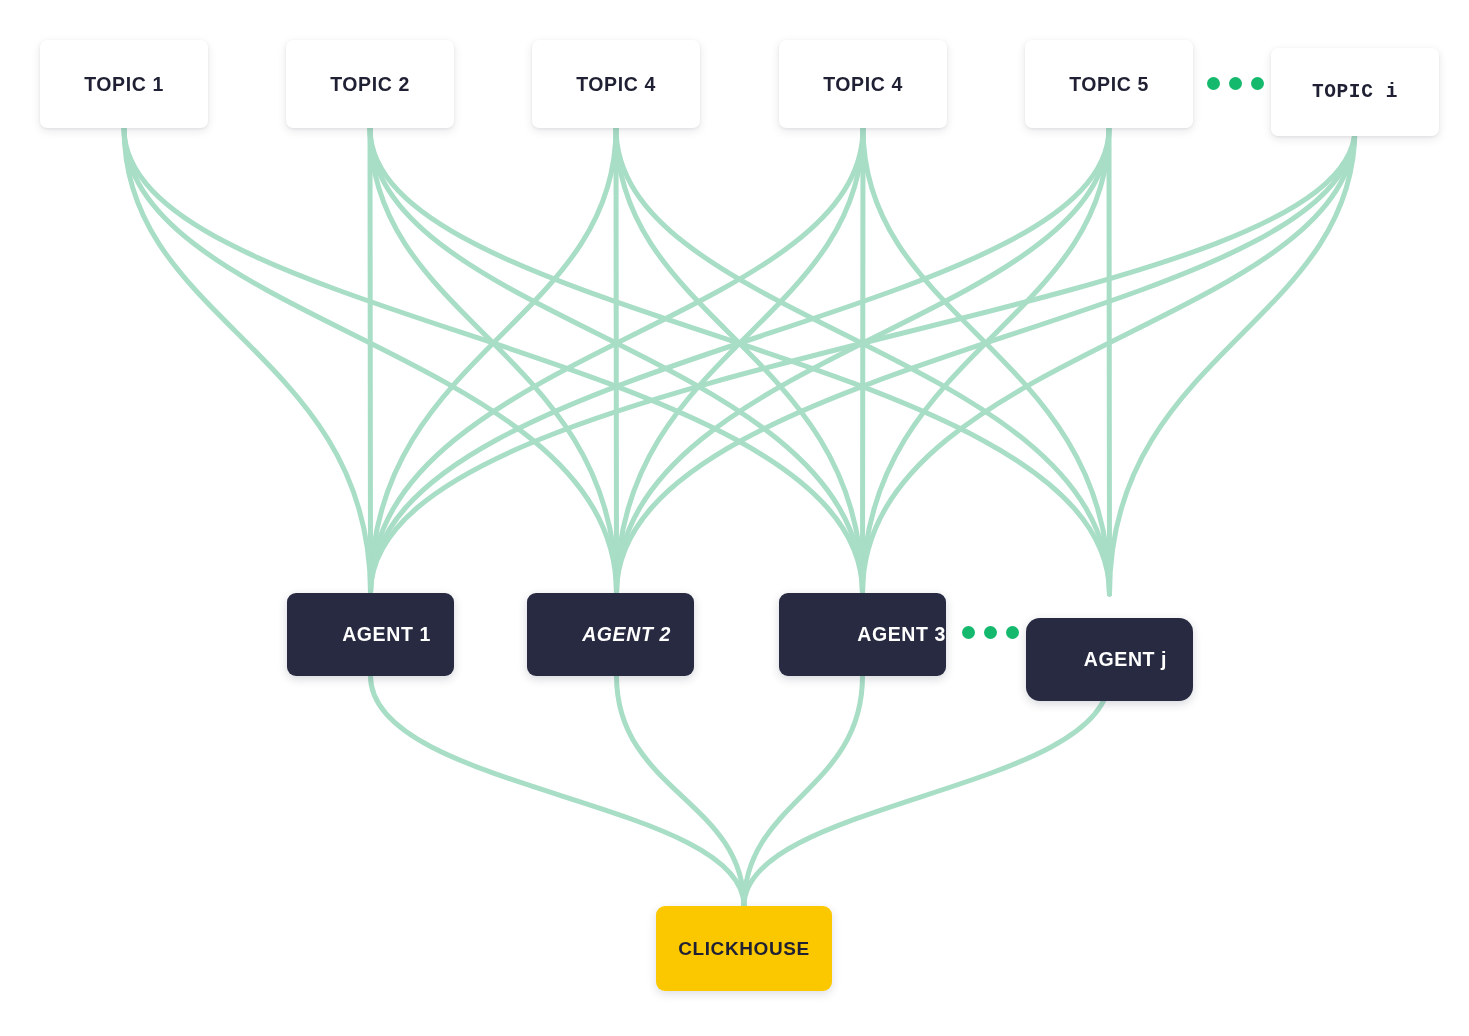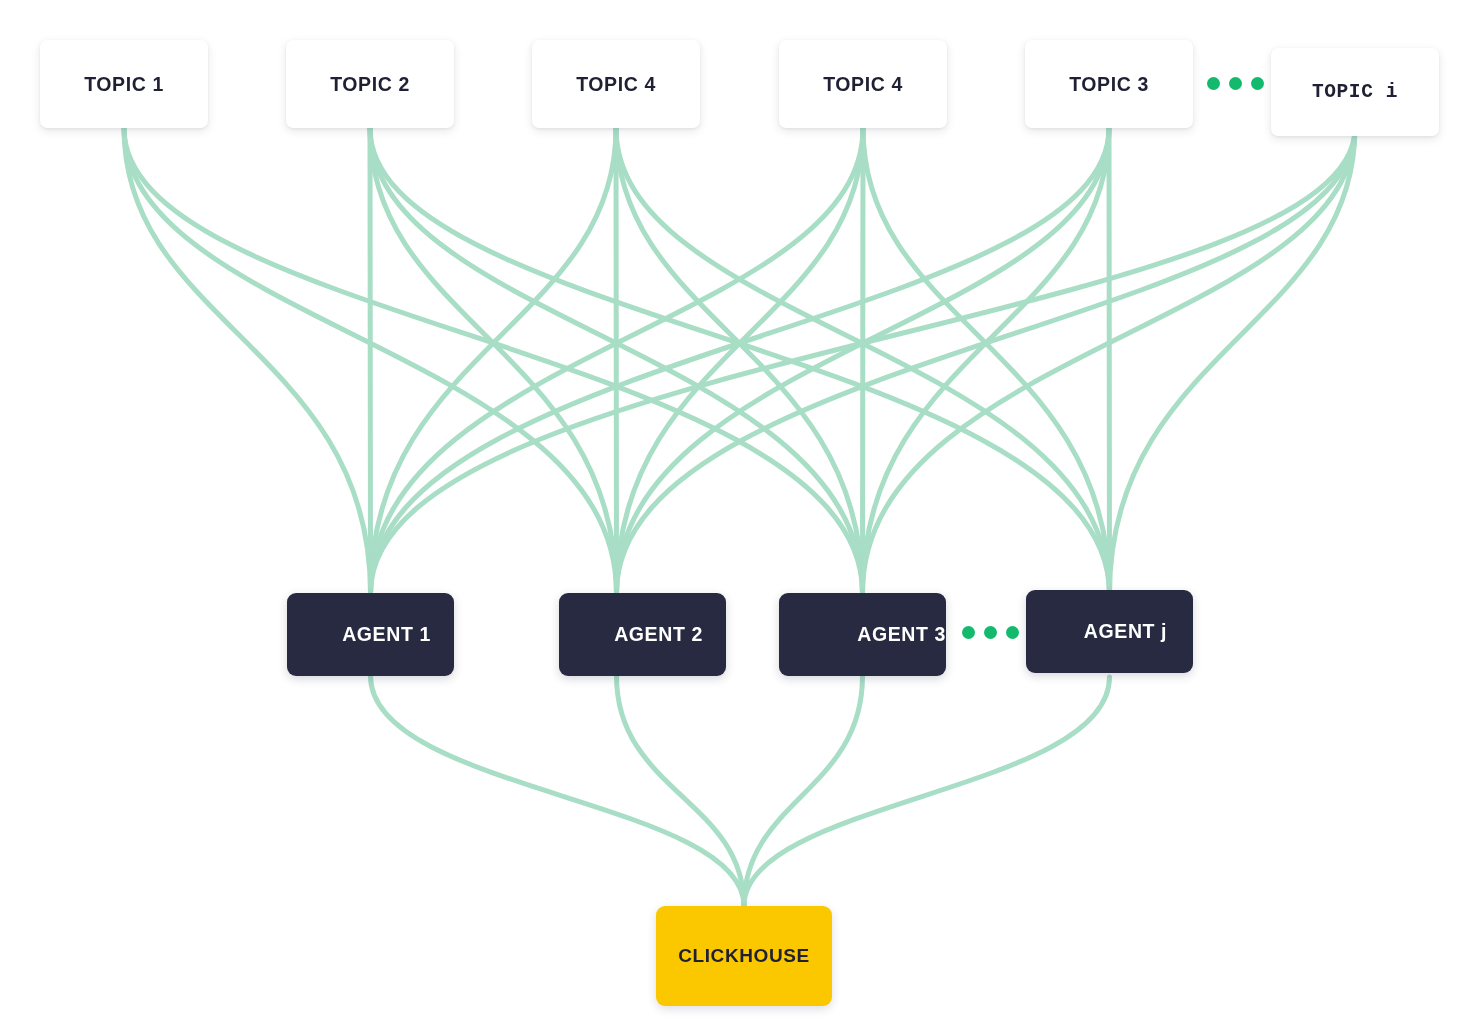--- a/index.html
+++ b/index.html
@@ -122,42 +122,42 @@
       <div class="node topic-node" style="left: 286px; top: 40px; width: 168px; height: 88px; text-align: right;">
         <span>TOPIC 2</span>
       </div>
       <div class="node topic-node" style="left: 532px; top: 40px; width: 168px; height: 88px;">
         <span>TOPIC 4</span>
       </div>
       <div class="node topic-node" style="left: 779px; top: 40px; width: 168px; height: 88px;">
         <span>TOPIC 4</span>
       </div>
       <div class="node topic-node" style="left: 1025px; top: 40px; width: 168px; height: 88px;">
-        <span>TOPIC 3</span>
+        <span>TOPIC 5</span>
       </div>
       <div class="node topic-node" style="left: 1271px; top: 48px; width: 168px; height: 88px; font-family: Liberation Mono, monospace;">
         <span>TOPIC i</span>
       </div>
     </div>
   <div id="nodes-agents">
       <div class="node agent-node" style="left: 287px; top: 593px; width: 167px; height: 83px;">
         <span>AGENT 1</span>
       </div>
-      <div class="node agent-node" style="left: 559px; top: 593px; width: 167px; height: 83px;">
+      <div class="node agent-node" style="left: 527px; top: 593px; width: 167px; height: 83px; font-style: italic;">
         <span>AGENT 2</span>
       </div>
       <div class="node agent-node" style="left: 779px; top: 593px; width: 167px; height: 83px; justify-content: flex-end;">
         <span>AGENT 3</span>
       </div>
-      <div class="node agent-node" style="left: 1026px; top: 590px; width: 167px; height: 83px;">
+      <div class="node agent-node" style="left: 1026px; top: 618px; width: 167px; height: 83px; border-radius: 14px;">
         <span>AGENT j</span>
       </div>
     </div>
   <div id="nodes-sink">
-      <div class="node sink-node" style="left: 656px; top: 906px; width: 176px; height: 100px;">
+      <div class="node sink-node" style="left: 656px; top: 906px; width: 176px; height: 85px;">
         <span>CLICKHOUSE</span>
       </div>
     </div>
   <div id="ellipses">
       <div class="ellipsis" style="left: 1207px; top: 77px;">
         <span class="dot" style="background: rgb(21, 185, 110);"></span>
         <span class="dot" style="background: rgb(21, 185, 110);"></span>
         <span class="dot" style="background: rgb(21, 185, 110);"></span>
       </div>
       <div class="ellipsis" style="left: 962px; top: 626px;">

